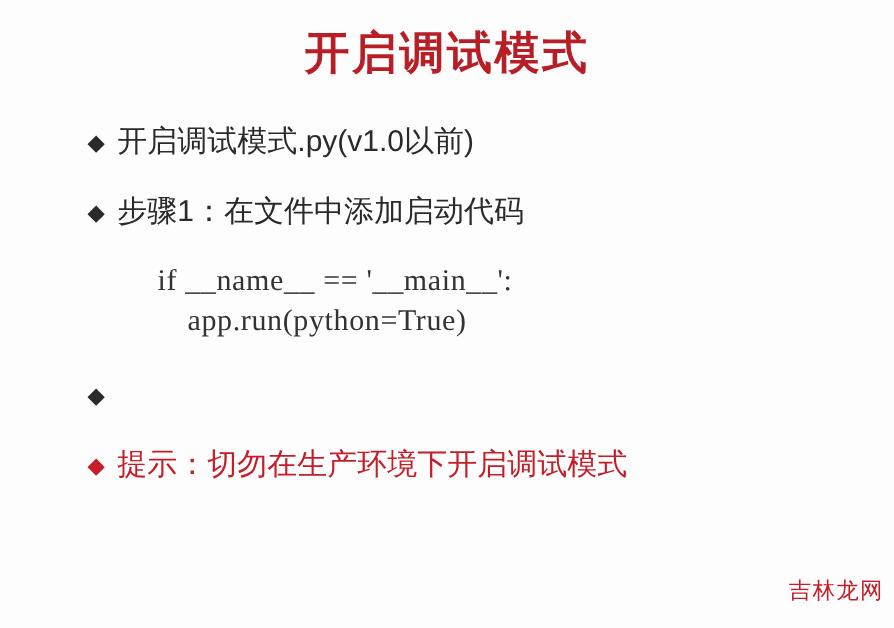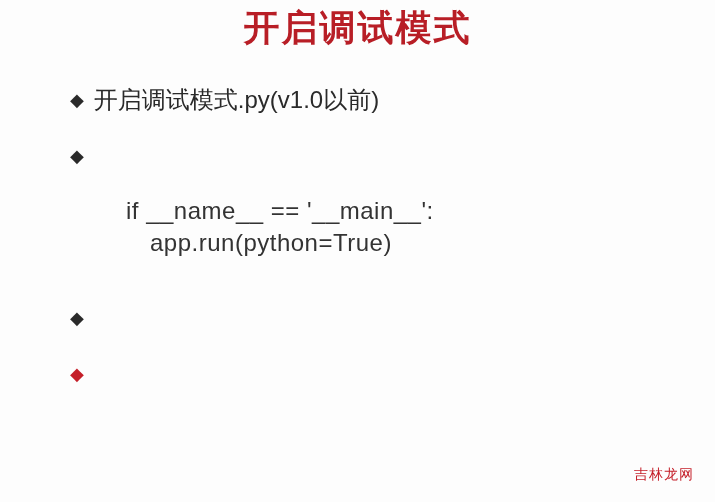--- a/index.html
+++ b/index.html
@@ -13,21 +13,21 @@
       background: #fdfdfd;
       font-family: "Microsoft YaHei", "SimHei", sans-serif;
       position: relative;
       overflow: hidden;
     }
     .title {
       text-align: center;
       font-size: 36px;
       font-weight: bold;
       color: #b81e26;
-      padding-top: 4px;
+      padding-top: 18px;
       padding-bottom: 30px;
       letter-spacing: 2px;
     }
     .content {
       padding-left: 70px;
       padding-right: 40px;
     }
     .bullet-item {
       display: flex;
       align-items: flex-start;
@@ -41,68 +41,70 @@
     .diamond {
       font-size: 18px;
       margin-right: 10px;
       line-height: 34px;
       flex-shrink: 0;
     }
     .bullet-text {
       line-height: 34px;
     }
     .code-block {
-      font-family: Liberation Sans, sans-serif;
+      font-family: Liberation Serif, serif;
       font-size: 24px;
       color: #333;
       margin-left: 38px;
-      margin-bottom: 42px;
+      margin-bottom: 26px;
       line-height: 32px;
       letter-spacing: 0.5px;
     }
     .code-line1 {
       margin-left: 18px;
     }
     .code-line2 {
       margin-left: 42px;
     }
     .watermark {
       position: absolute;
-      right: 21px;
+      right: 8px;
       bottom: 18px;
-      font-size: 14px;
+      font-size: 18px;
       color: #c41e28;
       font-weight: normal;
       letter-spacing: 1px;
     }
   </style>
 </head>
 <body>
 
 <div class="title">开启调试模式</div>
 
 <div class="content">
 
   <div class="bullet-item">
     <span class="diamond">◆</span>
     <span class="bullet-text">开启调试模式.py(v1.0以前)</span>
   </div>
 
   <div class="bullet-item">
     <span class="diamond">◆</span>
+    <span class="bullet-text">步骤1：在文件中添加启动代码</span>
   </div>
 
   <div class="code-block">
     <div class="code-line1">if __name__ == '__main__':</div>
     <div class="code-line2">app.run(python=True)</div>
   </div>
 
   <div class="bullet-item">
     <span class="diamond">◆</span>
   </div>
 
   <div class="bullet-item warning">
     <span class="diamond">◆</span>
+    <span class="bullet-text">提示：切勿在生产环境下开启调试模式</span>
   </div>
 
 </div>
 
 <div class="watermark">吉林龙网</div>
 
 </body></html>

